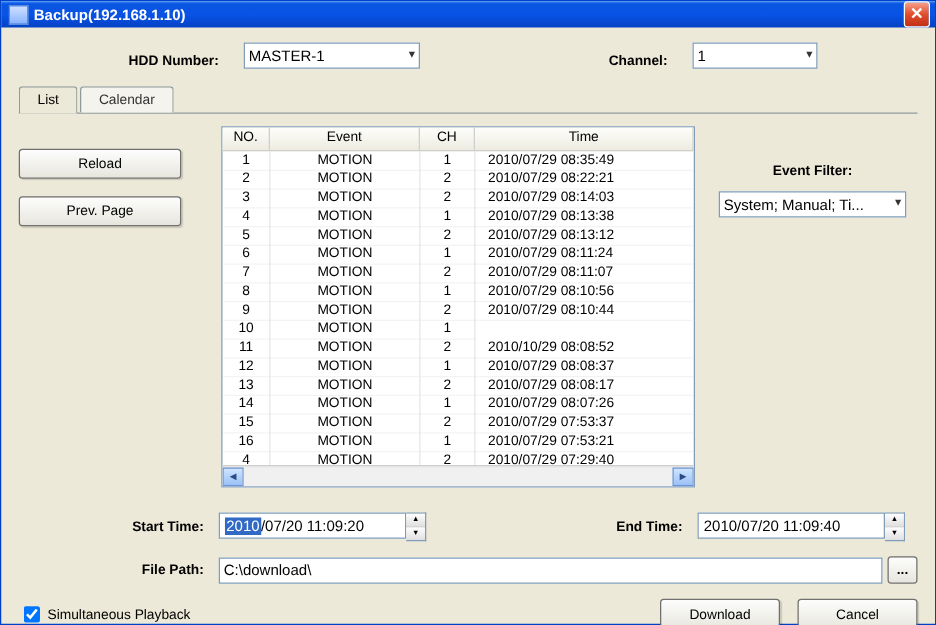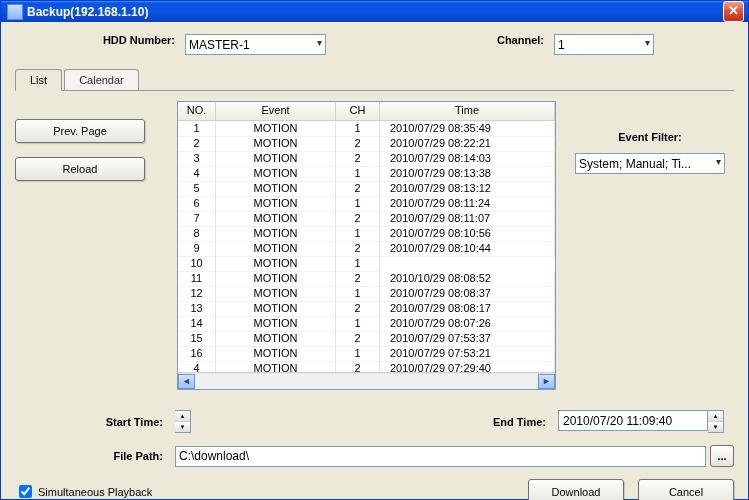--- a/index.html
+++ b/index.html
@@ -43,21 +43,21 @@
     border-radius:3px;
     color:#fff;
     font-weight:bold;
     font-size:13px;
     line-height:17px;
     text-align:center;
     cursor:pointer;
   }
   .content { flex:1; padding: 8px 14px 8px 14px; position:relative; }
   .row-top {
-    display:flex; align-items:flex-start; gap:10px;
+    display:flex; align-items:flex-end; gap:20px;
     margin: 4px 0 14px 0;
   }
   .lbl { font-weight:bold; text-align:right; }
   .combo, input[type=text] {
     font-family: inherit; font-size: 12px;
     background:#fff; border:1px solid #7f9db9;
     height:21px; padding:1px 3px;
   }
   .combo { appearance:none; background-image:none; position:relative; }
   .combo-wrap { position:relative; display:inline-block; }
@@ -256,22 +256,22 @@
     </div>
 
     <div class="tabstrip">
       <div class="tab active">List</div>
       <div class="tab inactive">Calendar</div>
     </div>
 
     <div class="main-area">
 
       <div class="leftcol">
+        <button class="btn wide">Reload</button>
         <button class="btn wide">Prev. Page</button>
-        <button class="btn wide">Reload</button>
       </div>
 
       <div class="tablewrap">
         <div class="thead">
           <div class="th">NO.</div>
           <div class="th">Event</div>
           <div class="th">CH</div>
           <div class="th">Time</div>
         </div>
         <div class="tbody" id="tbody">
@@ -390,20 +390,24 @@
           <input class="combo" style="width: 150px;" value="System; Manual; Ti...">
         </span>
       </div>
 
     </div>
 
     <div class="bottom-rows">
       <div class="brow">
         <div class="lbl">Start Time:</div>
         <div class="spin-wrap">
+          <div style="border:1px solid #7f9db9;background:#fff;height:21px;width:150px;padding:2px 4px;font-size:12px;display:flex;align-items:center">
+            <span class="sel-part">2010</span>
+              <span>/07/20 11:09:20</span>
+          </div>
           <div class="spin-btns">
               <div>▲</div>
               <div>▼</div>
             </div>
         </div>
         <div style="flex:1"></div>
         <div class="lbl" style="width:100px">End Time:</div>
         <div class="spin-wrap" style="margin-right:10px">
           <input value="2010/07/20 11:09:40" style="">
           <div class="spin-btns">

